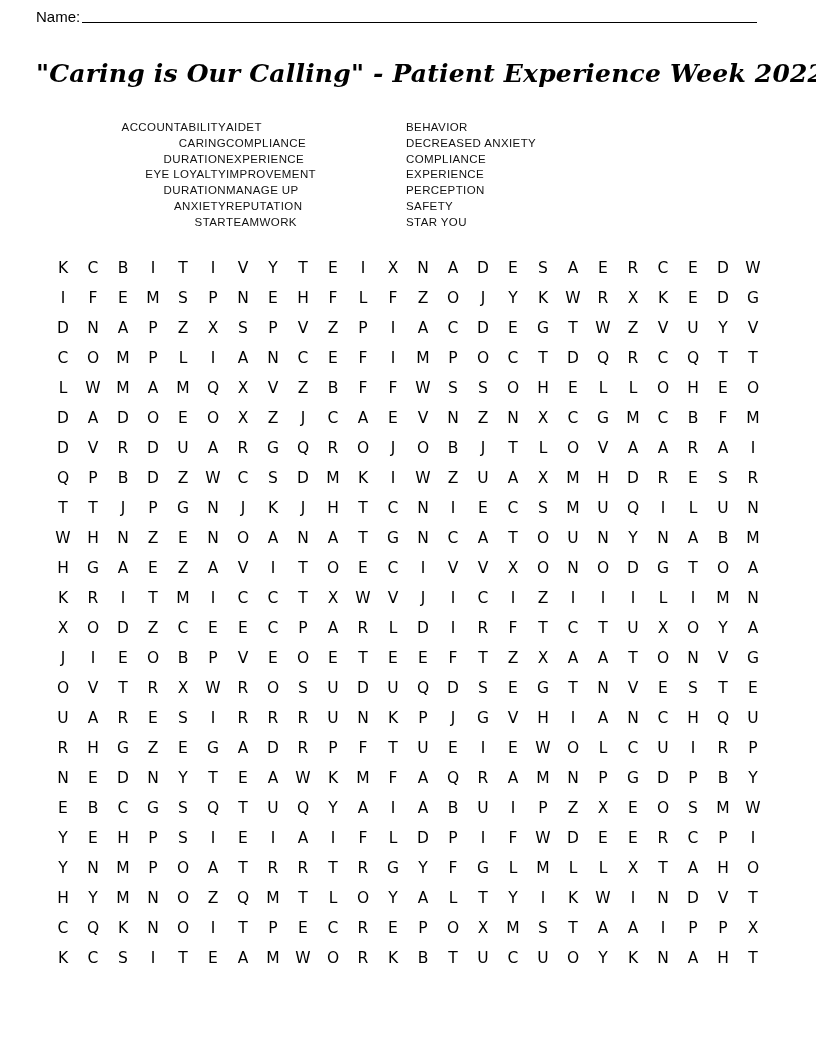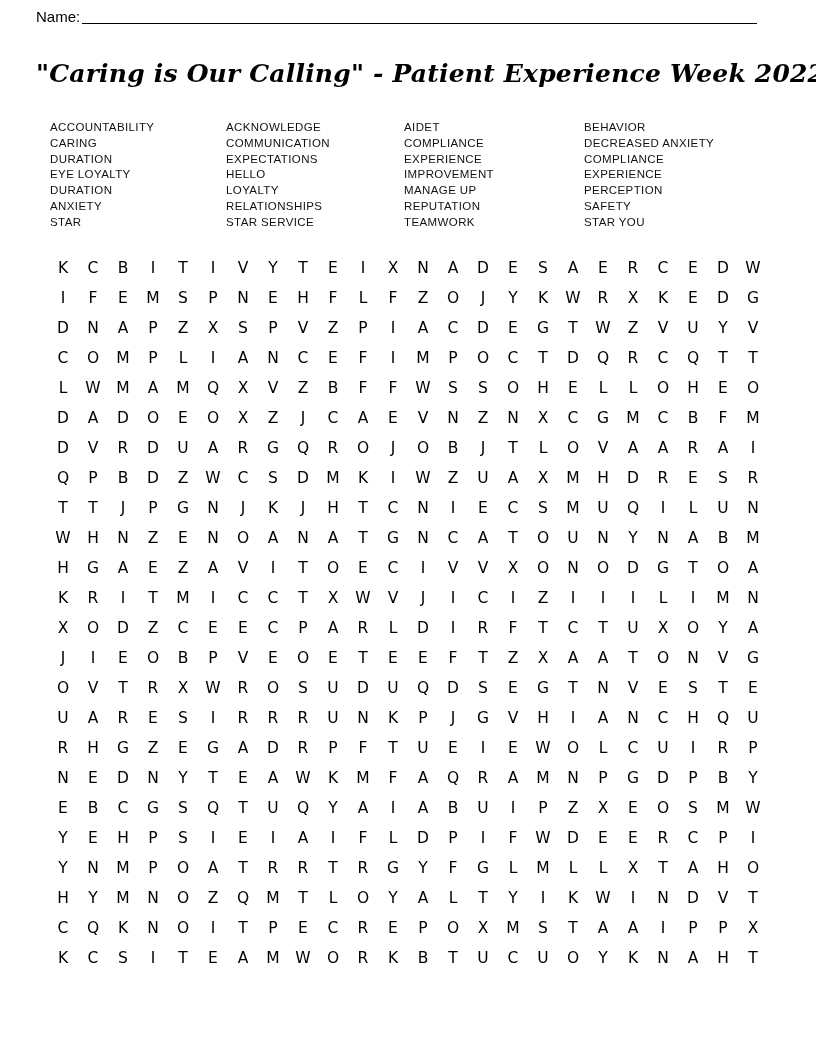--- a/index.html
+++ b/index.html
@@ -18,21 +18,21 @@
   .page {
     width: 816px;
     height: 1056px;
     box-sizing: border-box;
     padding: 6px 36px 0 36px;
     position: relative;
   }
   
   .name-row {
     display: flex;
-    align-items: center;
+    align-items: flex-start;
     font-size: 15px;
     font-family: "Liberation Sans", sans-serif;
     margin-top: 2px;
     margin-left: 0px;
   }
   .name-label {
     font-size: 15px;
     letter-spacing: 0px;
     padding-right: 2px;
     white-space: pre;
@@ -62,21 +62,21 @@
     display: flex;
     padding-left: 14px;
   }
   .wl-col {
     font-family: "Liberation Sans", sans-serif;
     font-size: 11.5px;
     line-height: 15.8px;
     letter-spacing: 0.4px;
     color: #111;
   }
-  .wl-col-1 { width: 176px; }
+  .wl-col-1 { width: 176px; text-align: right; }
   .wl-col-2 { width: 178px; }
   .wl-col-3 { width: 180px; }
   .wl-col-4 { width: 180px; }
   .wl-word { white-space: nowrap; }
 
   
   .grid {
     margin-top: 22px;
     display: flex;
     flex-direction: column;
@@ -111,29 +111,20 @@
 
   <div class="wordlist">
     <div class="wl-col wl-col-1">
       <div class="wl-word">ACCOUNTABILITY</div>
       <div class="wl-word">CARING</div>
       <div class="wl-word">DURATION</div>
       <div class="wl-word">EYE LOYALTY</div>
       <div class="wl-word">DURATION</div>
       <div class="wl-word">ANXIETY</div>
       <div class="wl-word">STAR</div>
-    </div>
-    <div class="wl-col wl-col-2">
-      <div class="wl-word">ACKNOWLEDGE</div>
-      <div class="wl-word">COMMUNICATION</div>
-      <div class="wl-word">EXPECTATIONS</div>
-      <div class="wl-word">HELLO</div>
-      <div class="wl-word">LOYALTY</div>
-      <div class="wl-word">RELATIONSHIPS</div>
-      <div class="wl-word">STAR SERVICE</div>
     </div>
     <div class="wl-col wl-col-3">
       <div class="wl-word">AIDET</div>
       <div class="wl-word">COMPLIANCE</div>
       <div class="wl-word">EXPERIENCE</div>
       <div class="wl-word">IMPROVEMENT</div>
       <div class="wl-word">MANAGE UP</div>
       <div class="wl-word">REPUTATION</div>
       <div class="wl-word">TEAMWORK</div>
     </div>

